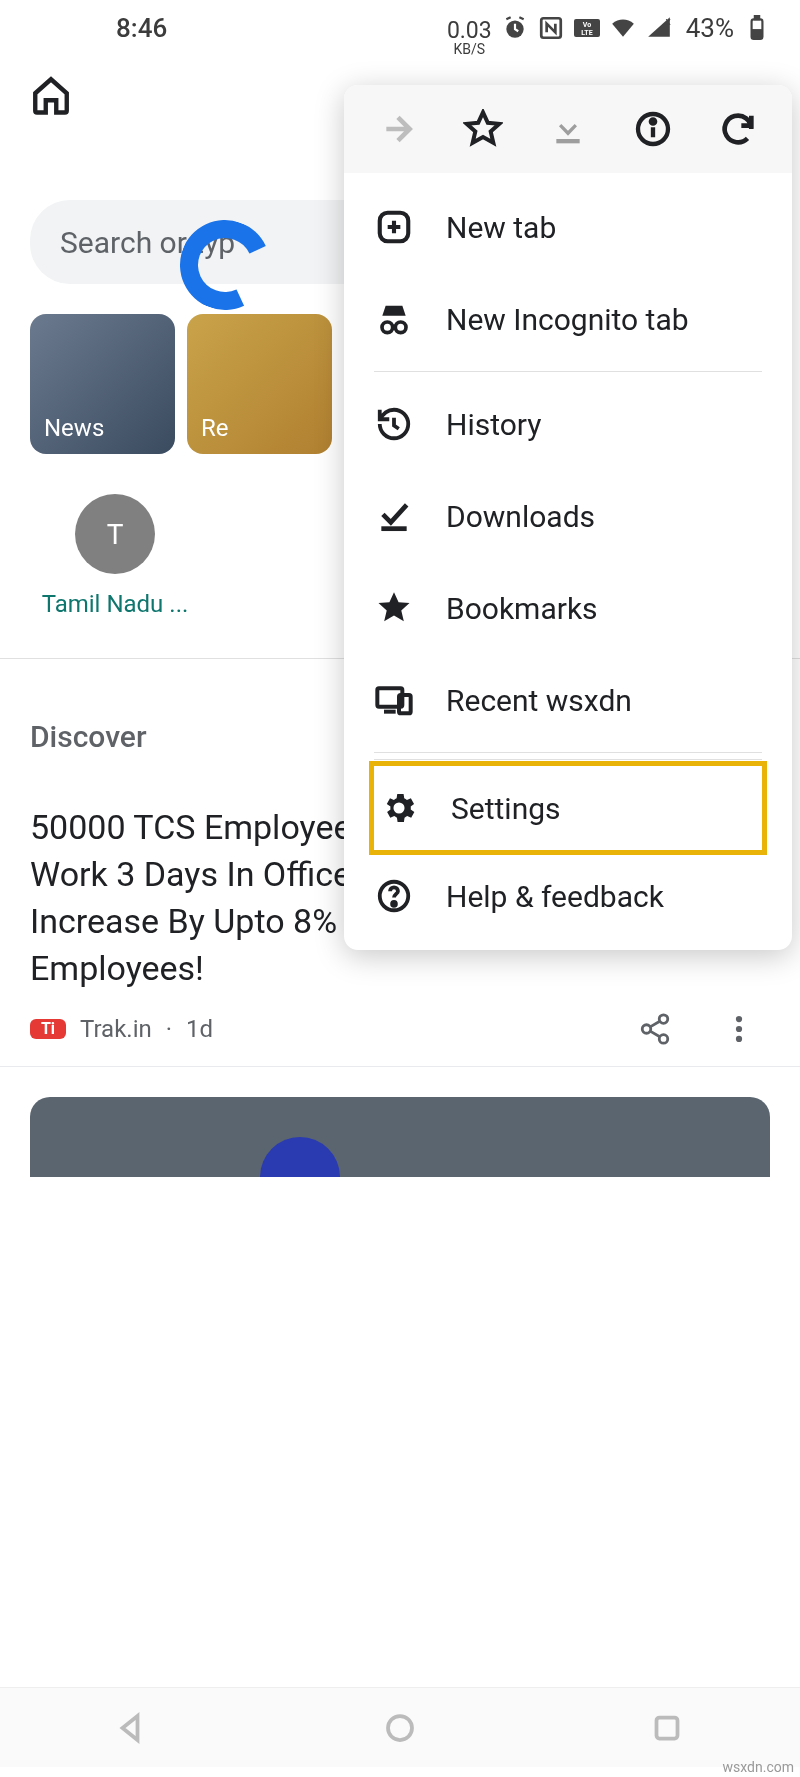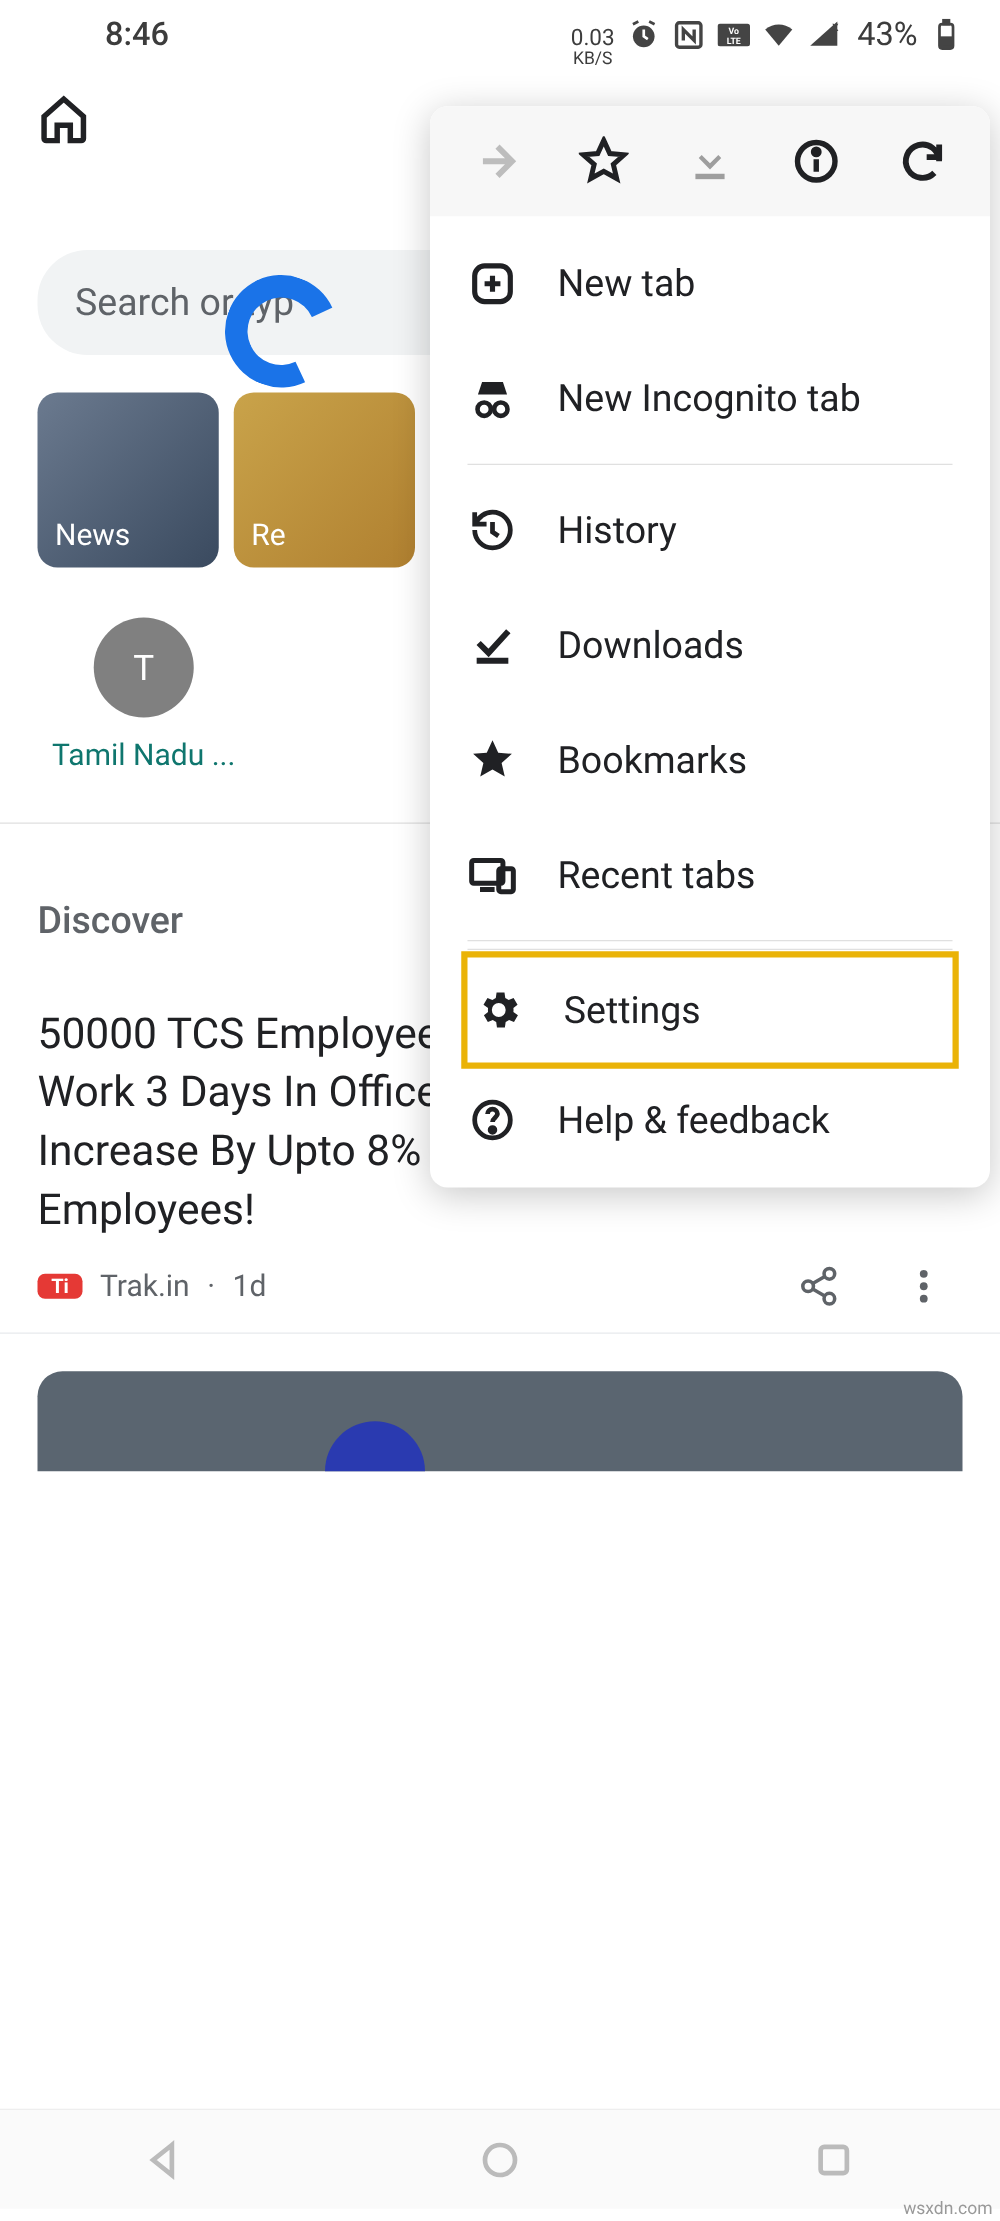--- a/index.html
+++ b/index.html
@@ -1,22 +1,22 @@
 <!DOCTYPE html>
 <html><head>
 <meta charset="utf-8">
 <style>
 * { box-sizing: border-box; margin: 0; padding: 0; }
 body { font-family: Roboto, Arial, sans-serif; width: 800px; height: 1777px; background: #fff; position: relative; overflow: hidden; color: #202124; }
-.status-bar { display: flex; align-items: center; justify-content: space-between; padding: 12px 30px 12px 84px; height: 55px; font-size: 26px; color: #3c3c3c; }
+.status-bar { display: flex; align-items: center; justify-content: space-between; padding: 12px 30px 12px 116px; height: 55px; font-size: 26px; color: #3c3c3c; }
 .status-left { display: flex; align-items: center; gap: 12px; font-weight: 500; }
 .status-right { display: flex; align-items: center; gap: 10px; }
 .status-right svg, .status-right .icon { width: 26px; height: 26px; }
 .data-rate { font-size: 14px; line-height: 1; text-align: center; }
-.data-rate .top { font-size: 18px; margin-top: 20px; }
+.data-rate .top { font-size: 23px; margin-top: 20px; }
 .battery-text { font-size: 26px; margin-left: 4px; }
 .top-area { height: 80px; display: flex; align-items: center; padding: 0 30px; }
 .home-icon { width: 42px; height: 42px; }
 .logo-partial { width: 90px; height: 90px; border: 18px solid #1a73e8; border-right-color: transparent; border-radius: 50%; transform: rotate(20deg); position: absolute; left: 180px; top: 220px; }
 .search-pill { margin: 65px 30px 0 30px; background: #f1f3f4; border-radius: 40px; height: 84px; display: flex; align-items: center; padding: 0 30px; font-size: 30px; color: #5f6368; width: 650px; }
 .tiles { display: flex; gap: 12px; padding: 30px 30px 0 30px; }
 .tile { width: 145px; height: 140px; border-radius: 16px; background: linear-gradient(135deg,#6b7a8f,#3a4a5f); position: relative; overflow: hidden; }
 .tile-label { position: absolute; left: 14px; bottom: 12px; color: #fff; font-size: 24px; }
 .tile2 { background: linear-gradient(135deg,#c9a34a,#b08030); }
 .favicon-row { display: flex; padding: 40px 30px 20px 30px; gap: 40px; }
@@ -257,21 +257,21 @@
       <span>Bookmarks</span>
     </div>
     <div class="menu-item">
       <span class="mi-icon">
           <svg width="40" height="40" viewBox="0 0 24 24" fill="none" stroke="#202124" stroke-width="2.4">
             <rect x="2" y="5" width="15" height="11" rx="1"></rect>
             <path d="M6 19h7"></path>
             <rect x="15" y="9" width="7" height="11" rx="1"></rect>
           </svg>
         </span>
-      <span>Recent tabs</span>
+      <span>Recent wsxdn</span>
     </div>
     <div class="menu-sep"></div>
     <div class="menu-sep"></div>
     <div class="menu-item highlight">
       <span class="mi-icon">
           <svg width="38" height="38" viewBox="0 0 24 24" fill="#202124">
             <path d="M19.4 13a7.8 7.8 0 000-2l2.1-1.6-2-3.5-2.5 1a7.6 7.6 0 00-1.7-1l-.4-2.7h-4l-.4 2.7a7.6 7.6 0 00-1.7 1l-2.5-1-2 3.5L6.6 11a7.8 7.8 0 000 2l-2.1 1.6 2 3.5 2.5-1c.5.4 1.1.7 1.7 1l.4 2.7h4l.4-2.7c.6-.3 1.2-.6 1.7-1l2.5 1 2-3.5L19.4 13zM12 15.5A3.5 3.5 0 1115.5 12 3.5 3.5 0 0112 15.5z"></path>
           </svg>
         </span>
       <span>Settings</span>

